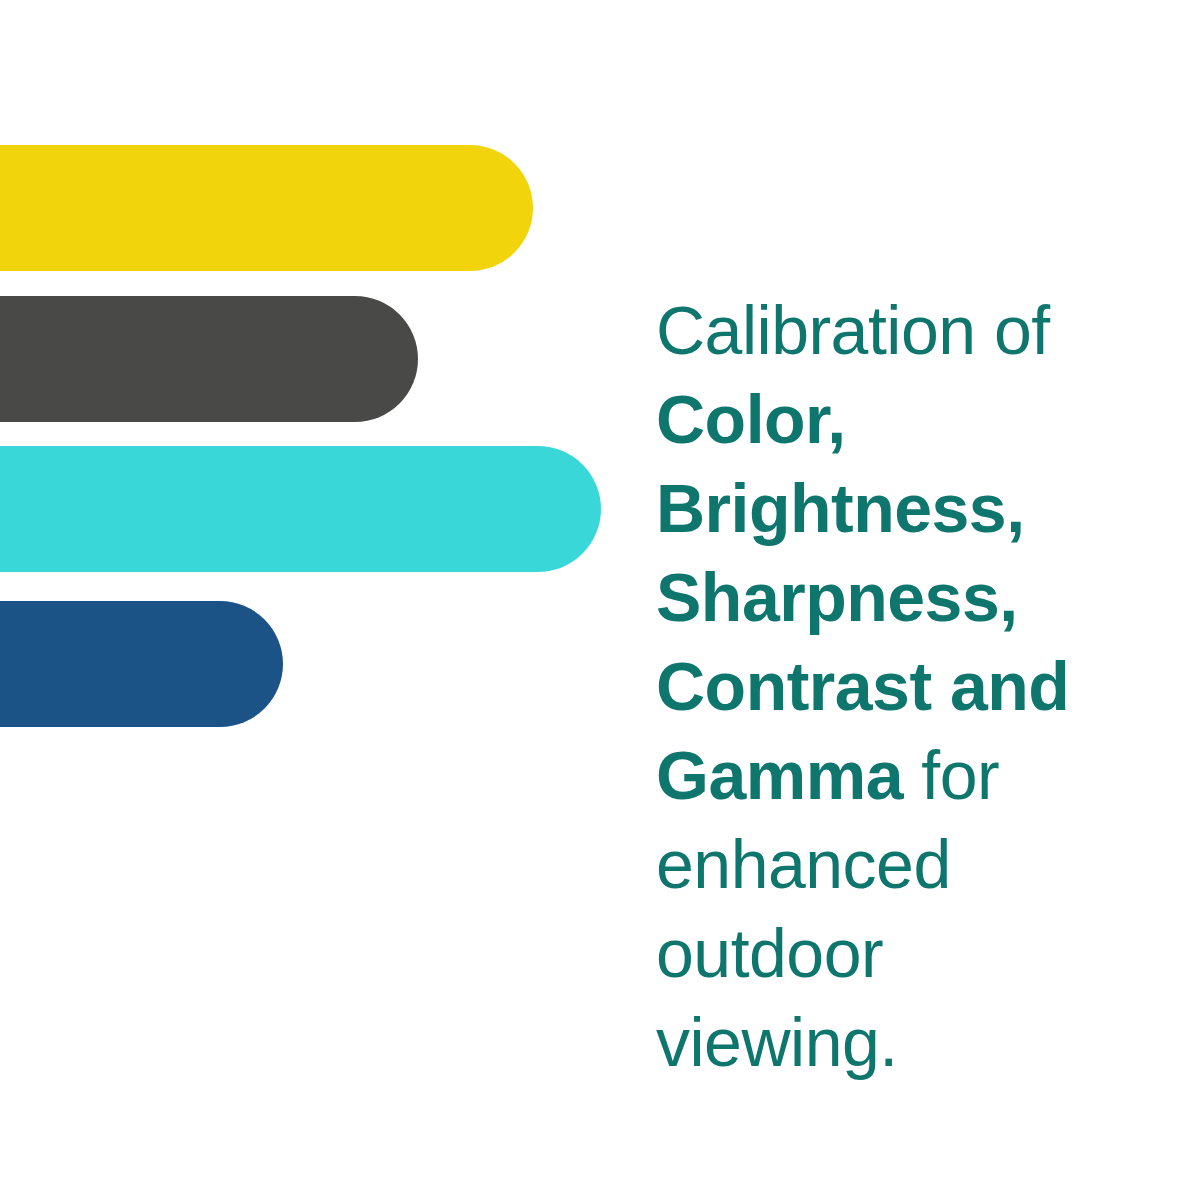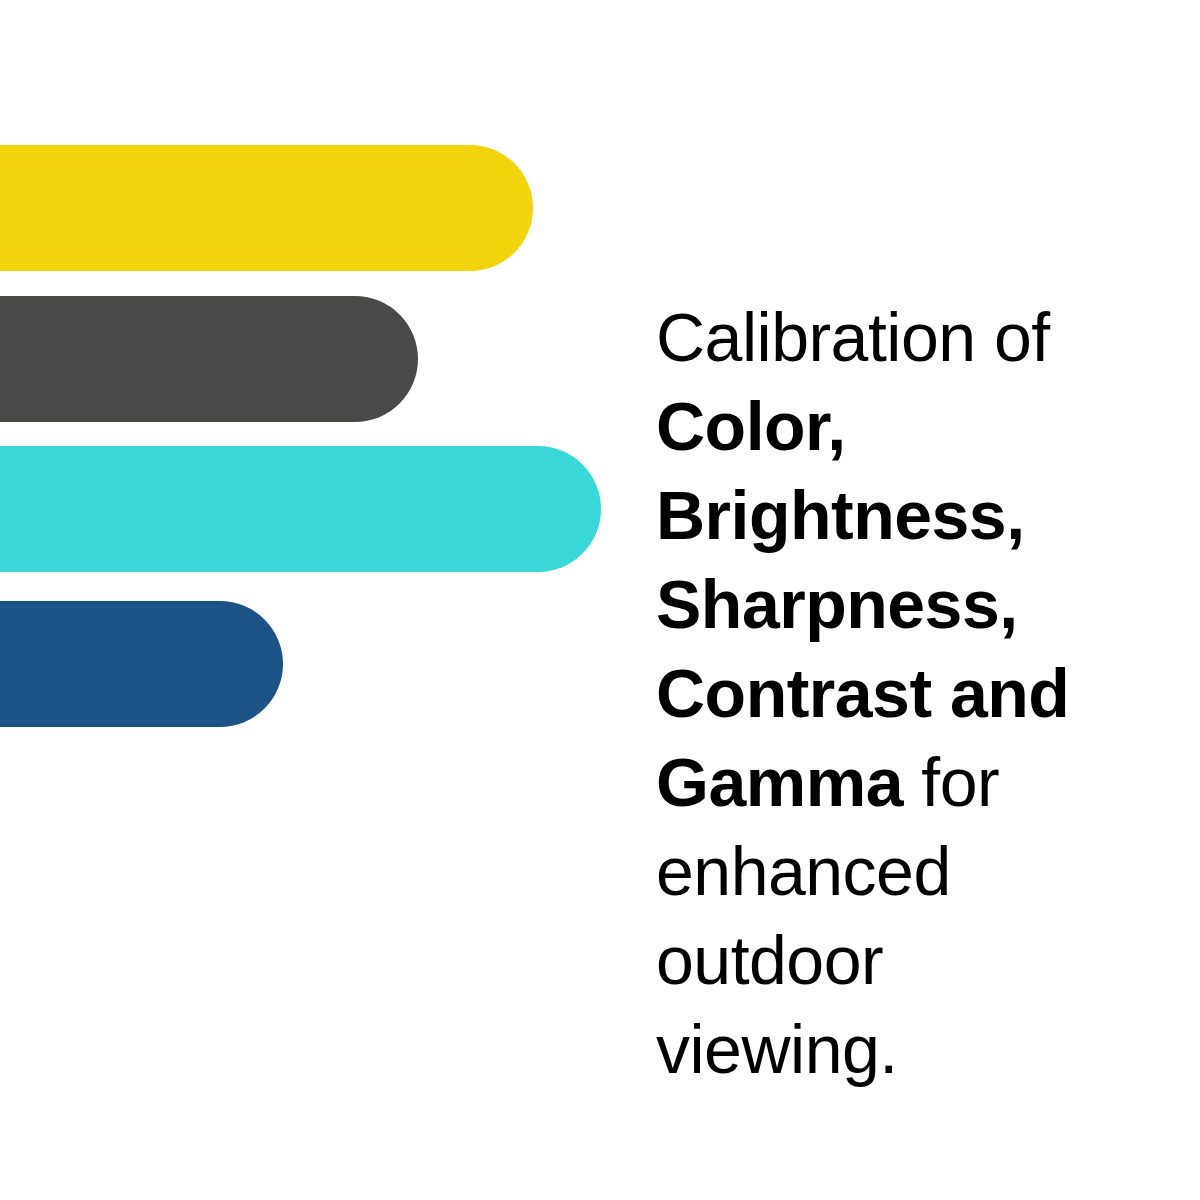--- a/index.html
+++ b/index.html
@@ -38,27 +38,27 @@
   }
   .bar-yellow { top: 145px; width: 533px; }
   .bar-dark   { top: 296px; width: 418px; }
   .bar-teal   { top: 446px; width: 601px; }
   .bar-blue   { top: 601px; width: 283px; }
 
   
   .headline {
     position: absolute;
     left: 656px;
-    top: 293px;
+    top: 286px;
     width: 470px;
     font-size: 68px;
     line-height: 89px;
     letter-spacing: -0.5px;
     font-weight: 400;
-    color: #000000;
+    color: #0f766e;
   }
   .headline .em {
     font-weight: 700;
   }
 </style>
 </head>
 <body>
 
 <div id="canvas">
 

